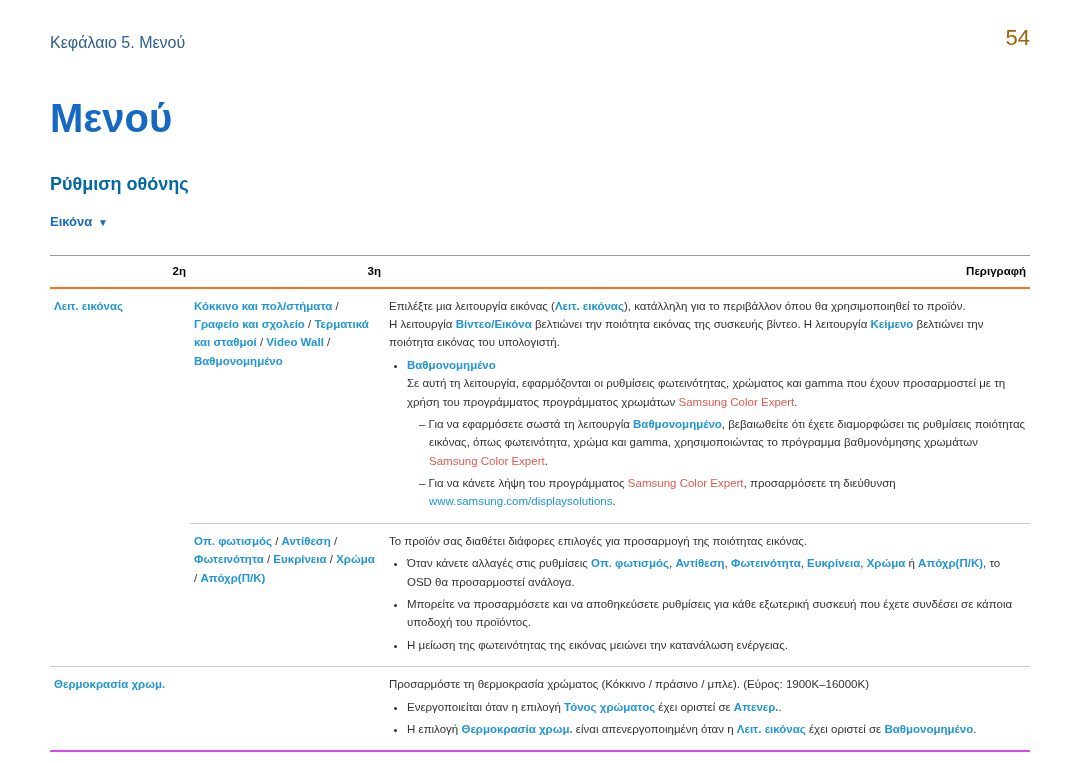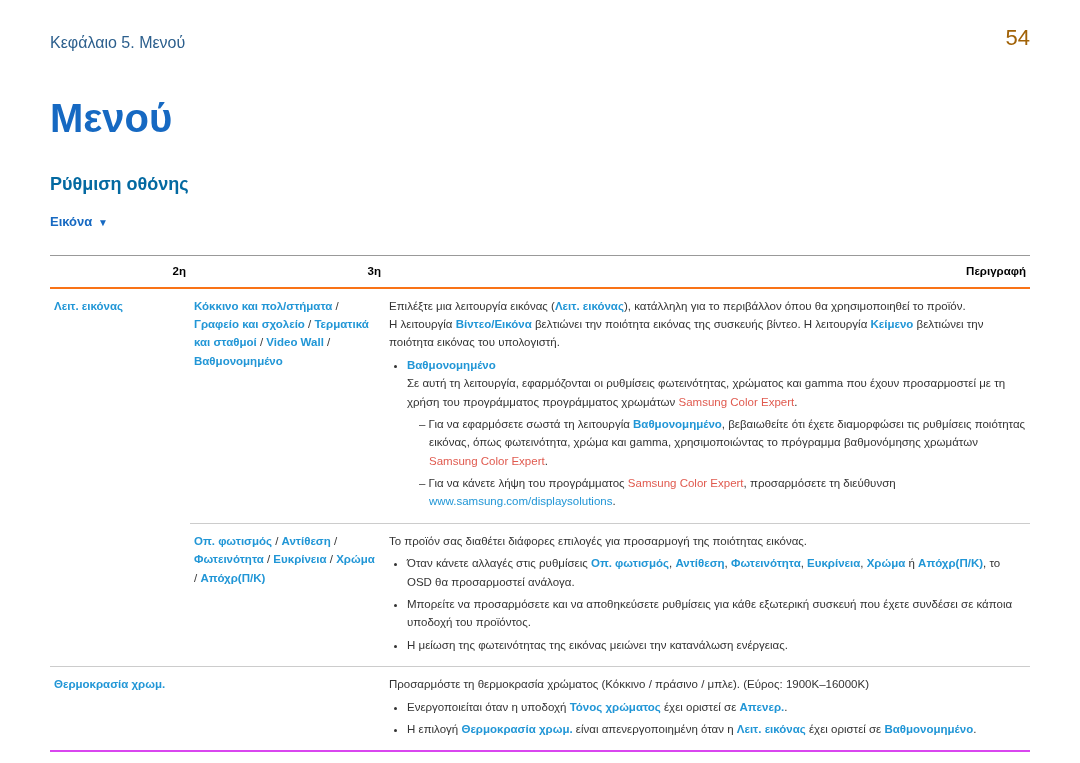--- a/index.html
+++ b/index.html
@@ -174,21 +174,21 @@
 
     <tr class="row-border-bottom">
       <td>
         <span class="kw-blue">Θερμοκρασία χρωμ.</span>
       </td>
       <td></td>
       <td>
         <div>Προσαρμόστε τη θερμοκρασία χρώματος (Κόκκινο / πράσινο / μπλε). (Εύρος: 1900K–16000K)</div>
         <ul class="bullets">
           <li>
-            <span>Ενεργοποιείται όταν η υποδοχή </span><span class="kw-blue">Τόνος χρώματος</span><span> έχει οριστεί σε </span><span class="kw-blue">Απενερ.</span><span>.</span>
+            <span>Ενεργοποιείται όταν η επιλογή </span><span class="kw-blue">Τόνος χρώματος</span><span> έχει οριστεί σε </span><span class="kw-blue">Απενερ.</span><span>.</span>
           </li>
           <li>
             <span>Η επιλογή </span><span class="kw-blue">Θερμοκρασία χρωμ.</span><span> είναι απενεργοποιημένη όταν η </span><span class="kw-blue">Λειτ. εικόνας</span><span> έχει οριστεί σε </span><span class="kw-blue">Βαθμονομημένο</span><span>.</span>
           </li>
         </ul>
       </td>
     </tr>
   </tbody>
 </table>
 

